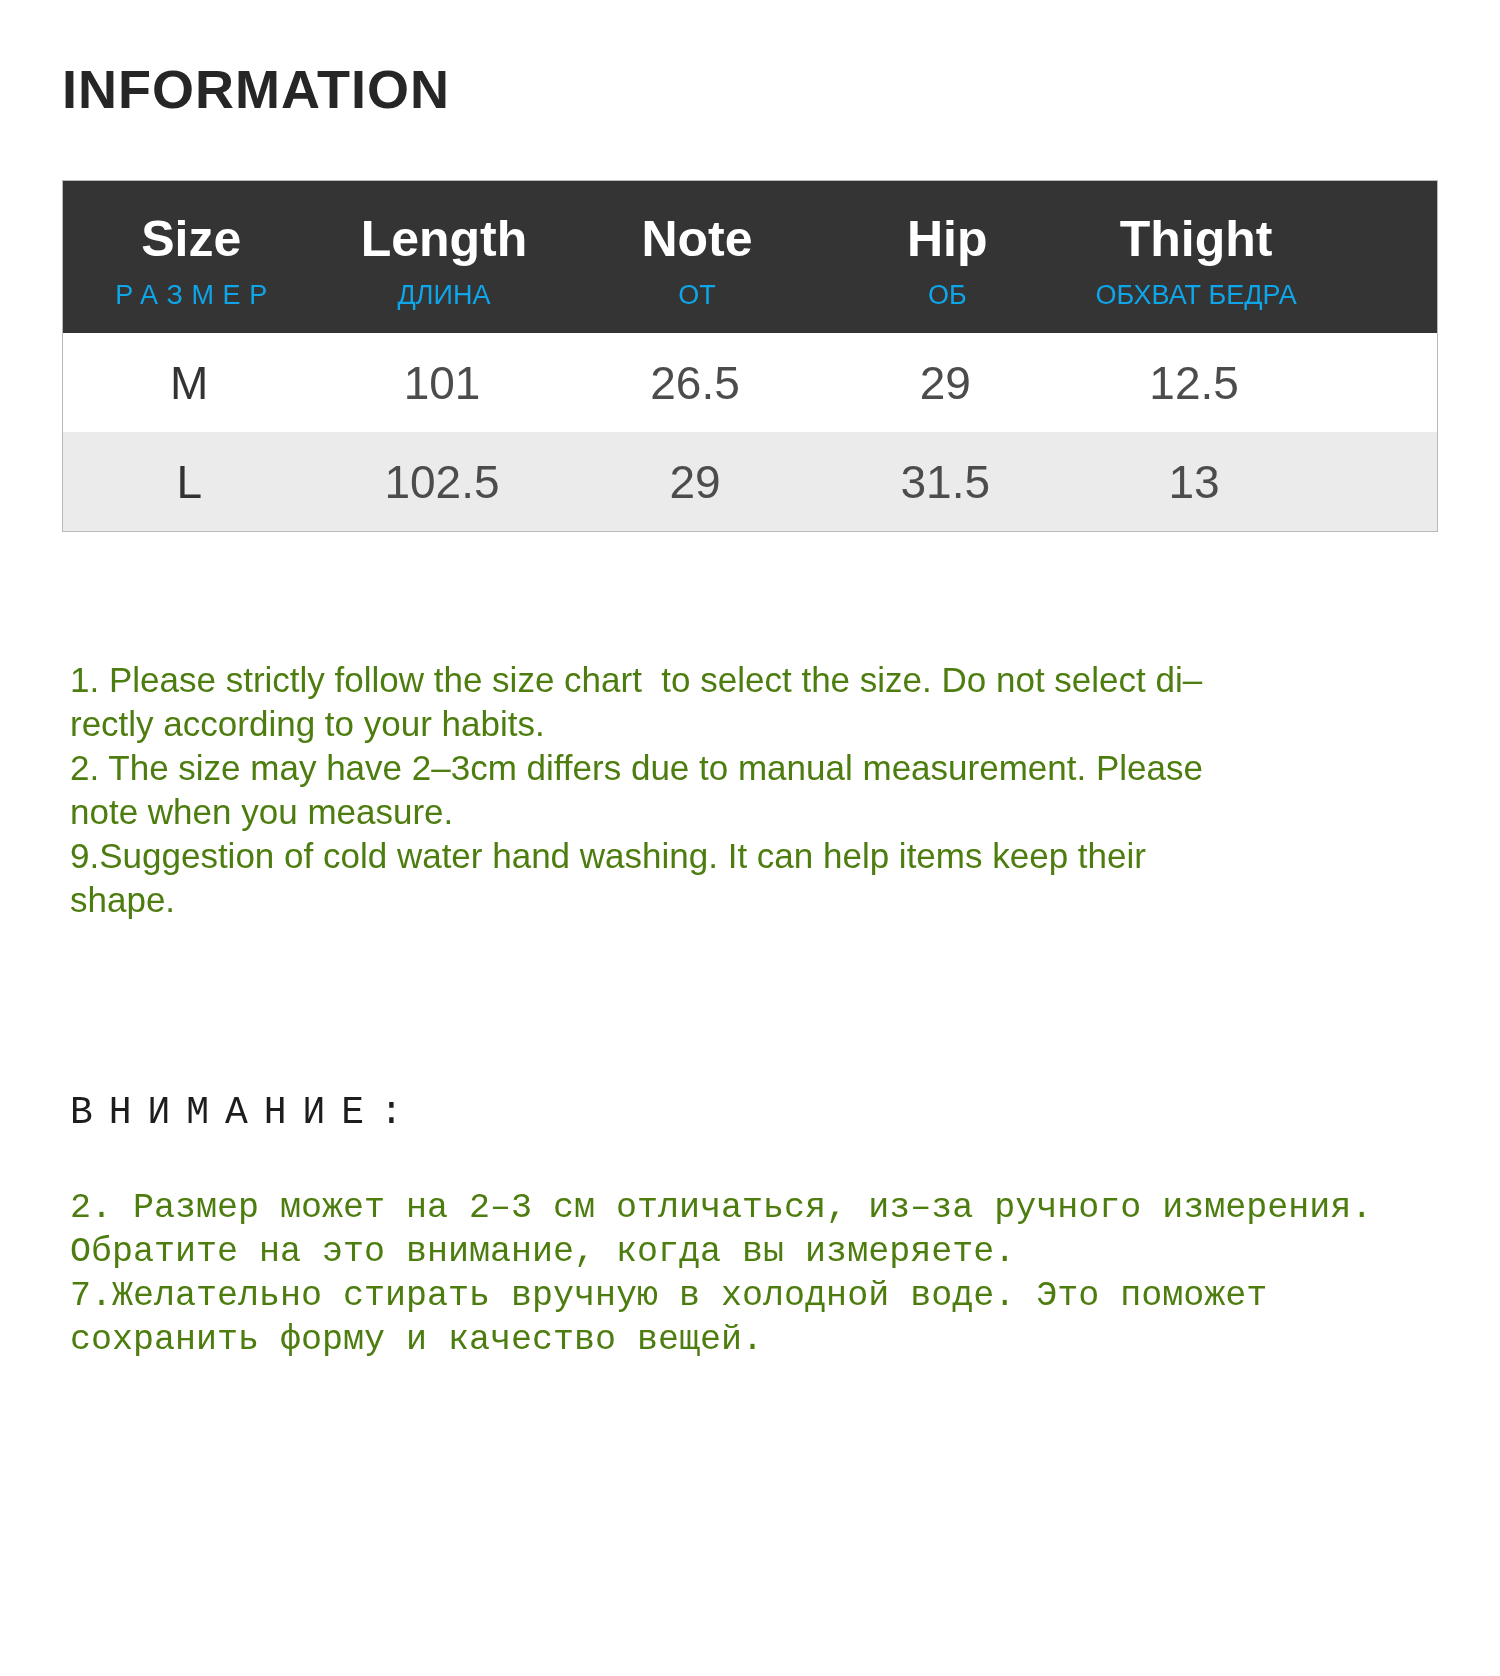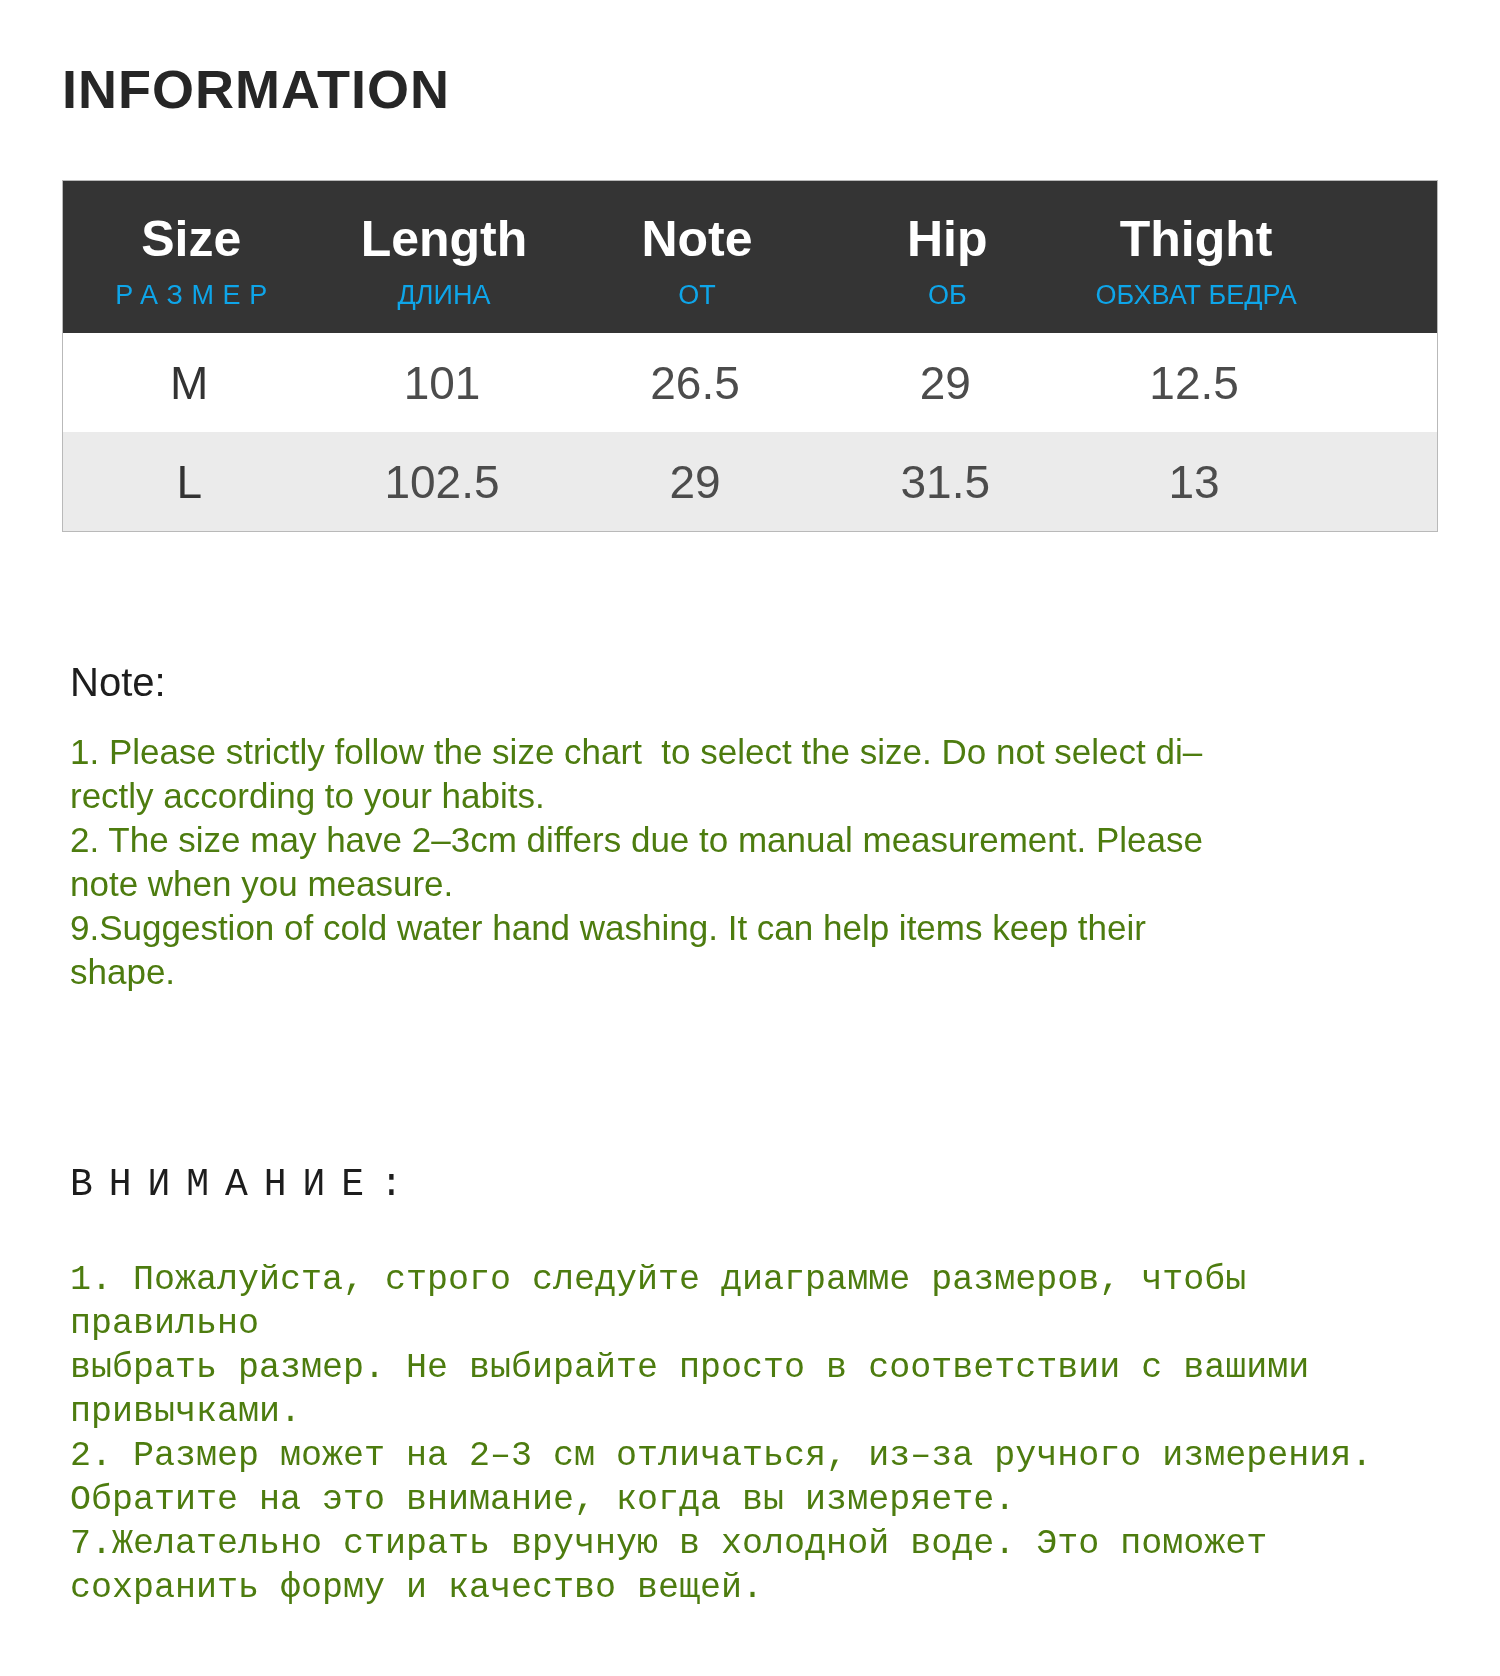--- a/index.html
+++ b/index.html
@@ -145,37 +145,33 @@
         <td>102.5</td>
         <td>29</td>
         <td>31.5</td>
         <td>13</td>
         <td></td>
       </tr>
     </tbody>
   </table>
 
   <section class="note note-en">
-    <h2 class="note-heading">Note:</h2>
     <div class="note-body">
       <p>1. Please strictly follow the size chart &nbsp;to select the size. Do not select di–
 rectly according to your habits.</p>
       <p>2. The size may have 2–3cm differs due to manual measurement. Please
 note when you measure.</p>
       <p>9.Suggestion of cold water hand washing. It can help items keep their
 shape.</p>
     </div>
   </section>
 
   <section class="note note-ru">
     <h2 class="note-heading">ВНИМАНИЕ:</h2>
     <div class="note-body">
-      <p>1. Пожалуйста, строго следуйте диаграмме размеров, чтобы правильно
-выбрать размер. Не выбирайте просто в соответствии с вашими
-привычками.</p>
       <p>2. Размер может на 2–3 см отличаться, из–за ручного измерения.
 Обратите на это внимание, когда вы измеряете.</p>
       <p>7.Желательно стирать вручную в холодной воде. Это поможет
 сохранить форму и качество вещей.</p>
     </div>
   </section>
 
 </div>
 
 </body></html>

